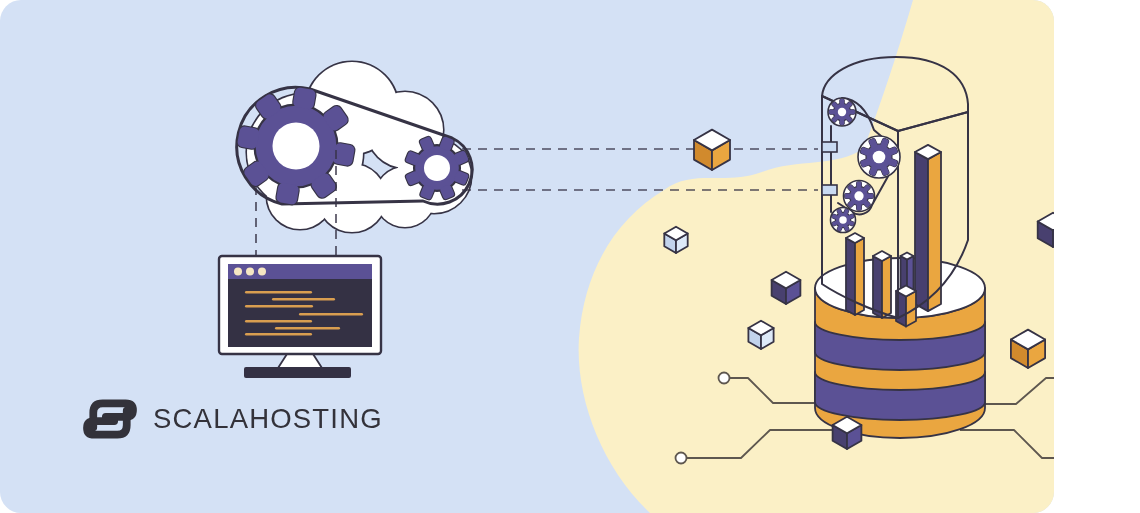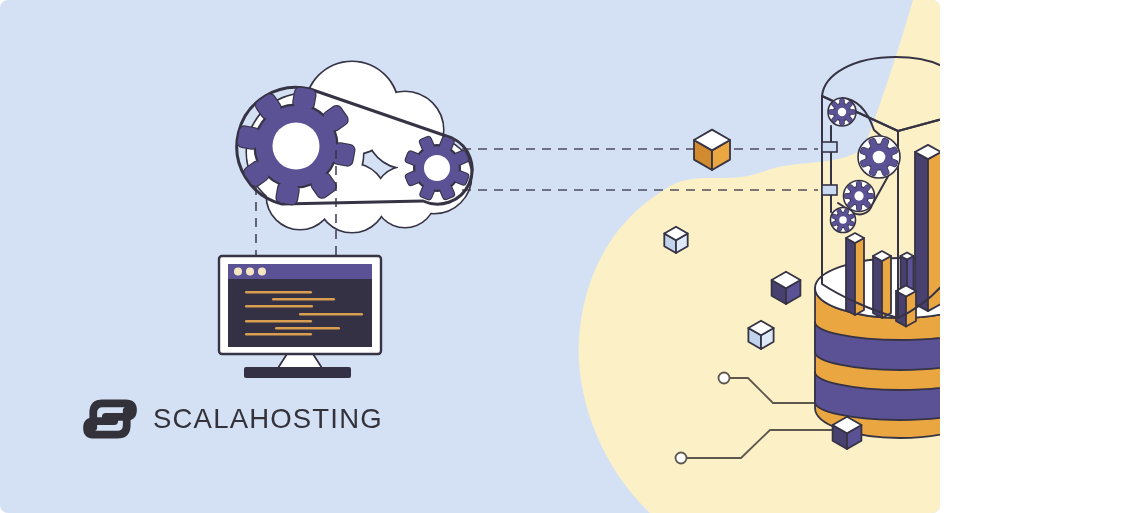--- a/index.html
+++ b/index.html
@@ -1,18 +1,18 @@
 <!DOCTYPE html>
 <html style="--background: #d4e1f5; --blob: #fbf0c6; --outline: #363345; --purple: #5b5195; --purple-dark: #48406f; --orange: #eaa640; --orange-dark: #d18a2d; --glass: #c9daf2; --screen: #343144; --titlebar: #5b5195; --code: #d99e50; --cream: #f5e6c3; --circuit: #5e574f; --text: #33323a; --cube-blue: #dde9f8; --cube-blue-dark: #c2d3ec; --white: #ffffff;"><head>
 <meta charset="utf-8">
 <style>
   html,body{margin:0;padding:0;background:#ffffff;font-family:"Liberation Sans",sans-serif;}
   .stage{
-    position:relative;width:940px;height:513px;background:var(--background,#d4e1f5);
-    border-radius:8px;overflow:hidden;
+    position:relative;width:1054px;height:513px;background:var(--background,#d4e1f5);
+    border-radius:21px;overflow:hidden;
   }
   .stage svg.scene{position:absolute;left:0;top:0;}
   .ln{stroke:var(--outline);stroke-width:1.8;stroke-linejoin:round;}
   .edge{stroke:var(--outline);fill:none;stroke-linejoin:round;stroke-linecap:round;}
   .dash{stroke:var(--outline);stroke-width:1.7;fill:none;stroke-dasharray:9 7;opacity:.85;}
   .trace{stroke:var(--circuit);stroke-width:1.8;fill:none;stroke-linejoin:round;}
   .node{fill:#ffffff;stroke:var(--circuit);stroke-width:1.8;}
   .logo{
     position:absolute;left:82px;top:396px;display:flex;align-items:center;gap:15px;
   }

